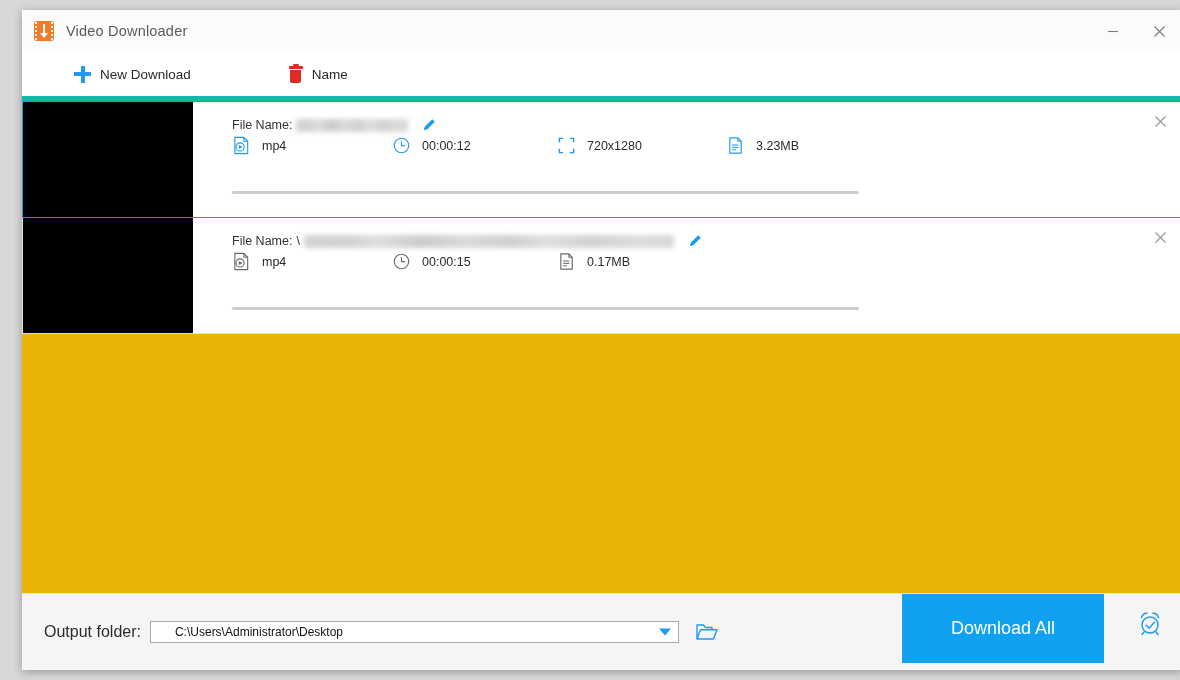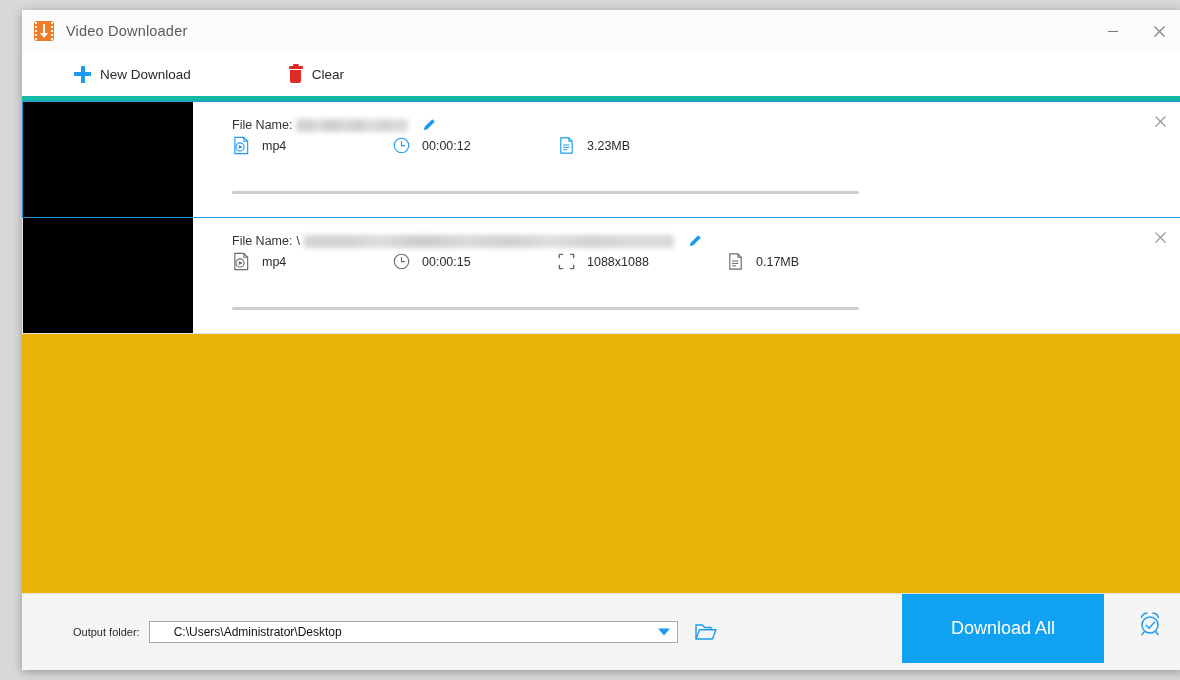--- a/index.html
+++ b/index.html
@@ -239,23 +239,23 @@
   .bottom-bar {
     height: 76px;
     min-height: 76px;
     background: #f5f5f5;
     border-top: 1px solid #e3e3e3;
     display: flex;
     align-items: center;
     position: relative;
   }
   .out-label {
-    font-size: 11px;
+    font-size: 16px;
     color: #2b2b2b;
-    margin-left: 51px;
+    margin-left: 22px;
     white-space: nowrap;
   }
   .combo {
     margin-left: 9px;
     width: 529px;
     height: 22px;
     background: #ffffff;
     border: 1px solid #a9a9a9;
     box-sizing: border-box;
     display: flex;
@@ -337,21 +337,21 @@
   <div class="toolbar">
     <div class="tool-btn">
       <span class="plus-icon"></span>
       <span>New Download</span>
     </div>
     <div class="tool-btn">
       <span class="trash-icon">
         <span class="lid"></span>
           <span class="can"></span>
       </span>
-      <span>Clear</span>
+      <span>Name</span>
     </div>
   </div>
 
   <div class="list-area">
 
     <div class="card selected">
       <div class="thumb"></div>
       <div class="card-body">
         <div class="filename-row">
           <span class="filename-label">File Name:</span>
@@ -374,20 +374,31 @@
             </svg>
             <span>mp4</span>
           </div>
           <div class="meta-item" style="width:165px">
             <svg class="meta-icon" viewBox="0 0 20 20">
               <circle cx="10" cy="10" r="7.6" fill="none" stroke="#1e9bf0" stroke-width="1.2"></circle>
               <path d="M10 5.4 V10.2 H13.6" fill="none" stroke="#1e9bf0" stroke-width="1.2"></path>
             </svg>
             <span>00:00:12</span>
           </div>
+          <div class="meta-item" style="width:169px">
+            <svg class="meta-icon" viewBox="0 0 20 20">
+              <g fill="none" stroke="#1e9bf0" stroke-width="1.5">
+                <path d="M2.5 6.5 V2.5 H6.5"></path>
+                  <path d="M13.5 2.5 H17.5 V6.5"></path>
+                <path d="M17.5 13.5 V17.5 H13.5"></path>
+                  <path d="M6.5 17.5 H2.5 V13.5"></path>
+              </g>
+            </svg>
+            <span>720x1280</span>
+          </div>
           <div class="meta-item">
             <svg class="meta-icon" viewBox="0 0 20 20">
               <path d="M4 2 H12.5 L16 5.5 V18 H4 Z" fill="none" stroke="#1e9bf0" stroke-width="1.2"></path>
               <path d="M12.5 2 V5.5 H16" fill="none" stroke="#1e9bf0" stroke-width="1.2"></path>
               <g stroke="#1e9bf0" stroke-width="1.1">
                 <line x1="6.5" y1="9.5" x2="13" y2="9.5"></line>
                 <line x1="6.5" y1="12" x2="13" y2="12"></line>
                 <line x1="6.5" y1="14.5" x2="10.5" y2="14.5"></line>
               </g>
             </svg>
@@ -428,31 +439,20 @@
             </svg>
             <span>mp4</span>
           </div>
           <div class="meta-item" style="width:165px">
             <svg class="meta-icon" viewBox="0 0 20 20">
               <circle cx="10" cy="10" r="7.6" fill="none" stroke="#6b6b6b" stroke-width="1.2"></circle>
               <path d="M10 5.4 V10.2 H13.6" fill="none" stroke="#6b6b6b" stroke-width="1.2"></path>
             </svg>
             <span>00:00:15</span>
           </div>
-          <div class="meta-item" style="width:169px">
-            <svg class="meta-icon" viewBox="0 0 20 20">
-              <g fill="none" stroke="#6b6b6b" stroke-width="1.5">
-                <path d="M2.5 6.5 V2.5 H6.5"></path>
-                  <path d="M13.5 2.5 H17.5 V6.5"></path>
-                <path d="M17.5 13.5 V17.5 H13.5"></path>
-                  <path d="M6.5 17.5 H2.5 V13.5"></path>
-              </g>
-            </svg>
-            <span>1088x1088</span>
-          </div>
           <div class="meta-item">
             <svg class="meta-icon" viewBox="0 0 20 20">
               <path d="M4 2 H12.5 L16 5.5 V18 H4 Z" fill="none" stroke="#6b6b6b" stroke-width="1.2"></path>
               <path d="M12.5 2 V5.5 H16" fill="none" stroke="#6b6b6b" stroke-width="1.2"></path>
               <g stroke="#6b6b6b" stroke-width="1.1">
                 <line x1="6.5" y1="9.5" x2="13" y2="9.5"></line>
                 <line x1="6.5" y1="12" x2="13" y2="12"></line>
                 <line x1="6.5" y1="14.5" x2="10.5" y2="14.5"></line>
               </g>
             </svg>

